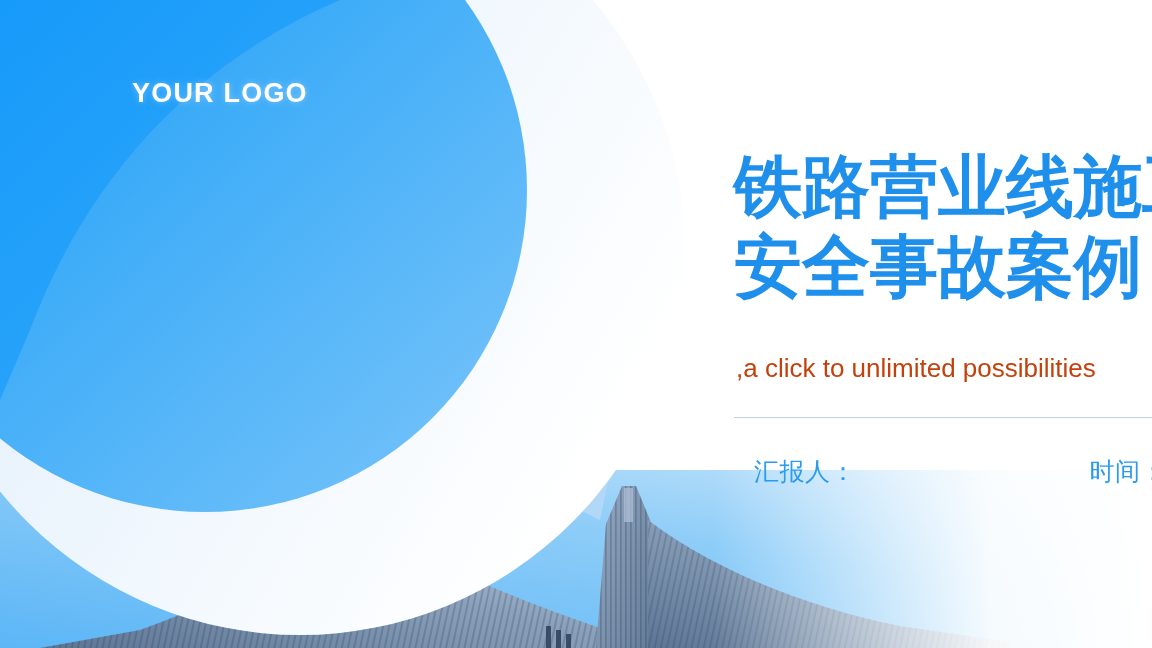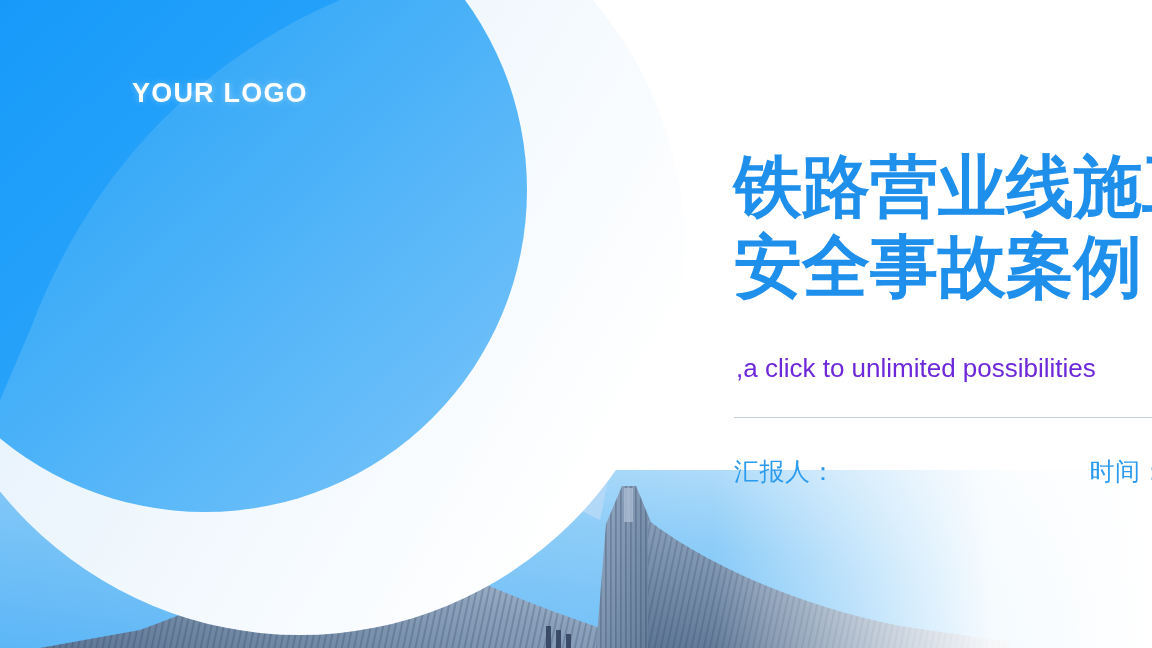--- a/index.html
+++ b/index.html
@@ -70,21 +70,21 @@
     white-space: pre-wrap;
     word-break: break-all;
   }
 
   .subtitle {
     position: absolute;
     left: 2px;
     top: 350px;
     font-size: 26px;
     line-height: 36px;
-    color: #6d28d9;
+    color: #c2410c;
     white-space: nowrap;
     font-weight: normal;
   }
 
   .divider {
     position: absolute;
     left: 0px;
     top: 417px;
     width: 460px;
     height: 1px;
@@ -98,20 +98,21 @@
     width: 432px;
     display: flex;
     justify-content: space-between;
     align-items: baseline;
   }
   .meta-item {
     font-size: 25px;
     color: #2b9bee;
     white-space: nowrap;
     letter-spacing: 0.5px;
+    margin-left: 20px;
   }
 </style>
 </head>
 <body>
 
 <div id="slide">
 
   <div class="art">
     <svg viewBox="0 0 1152 648" xmlns="http://www.w3.org/2000/svg" aria-hidden="true">
       <defs>

